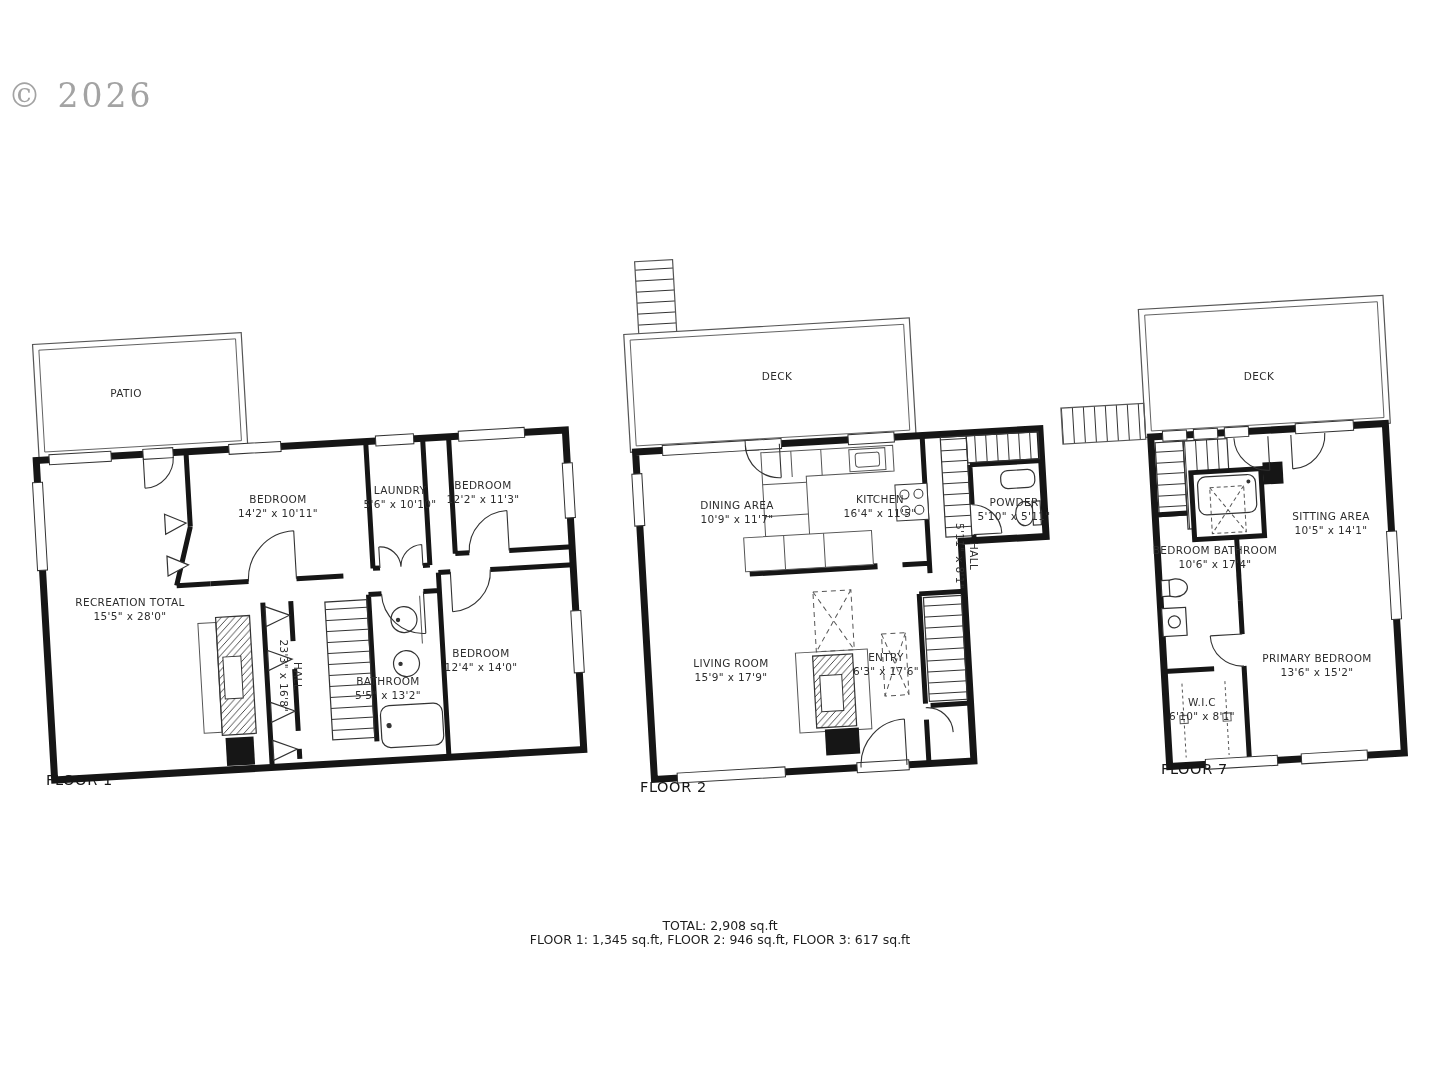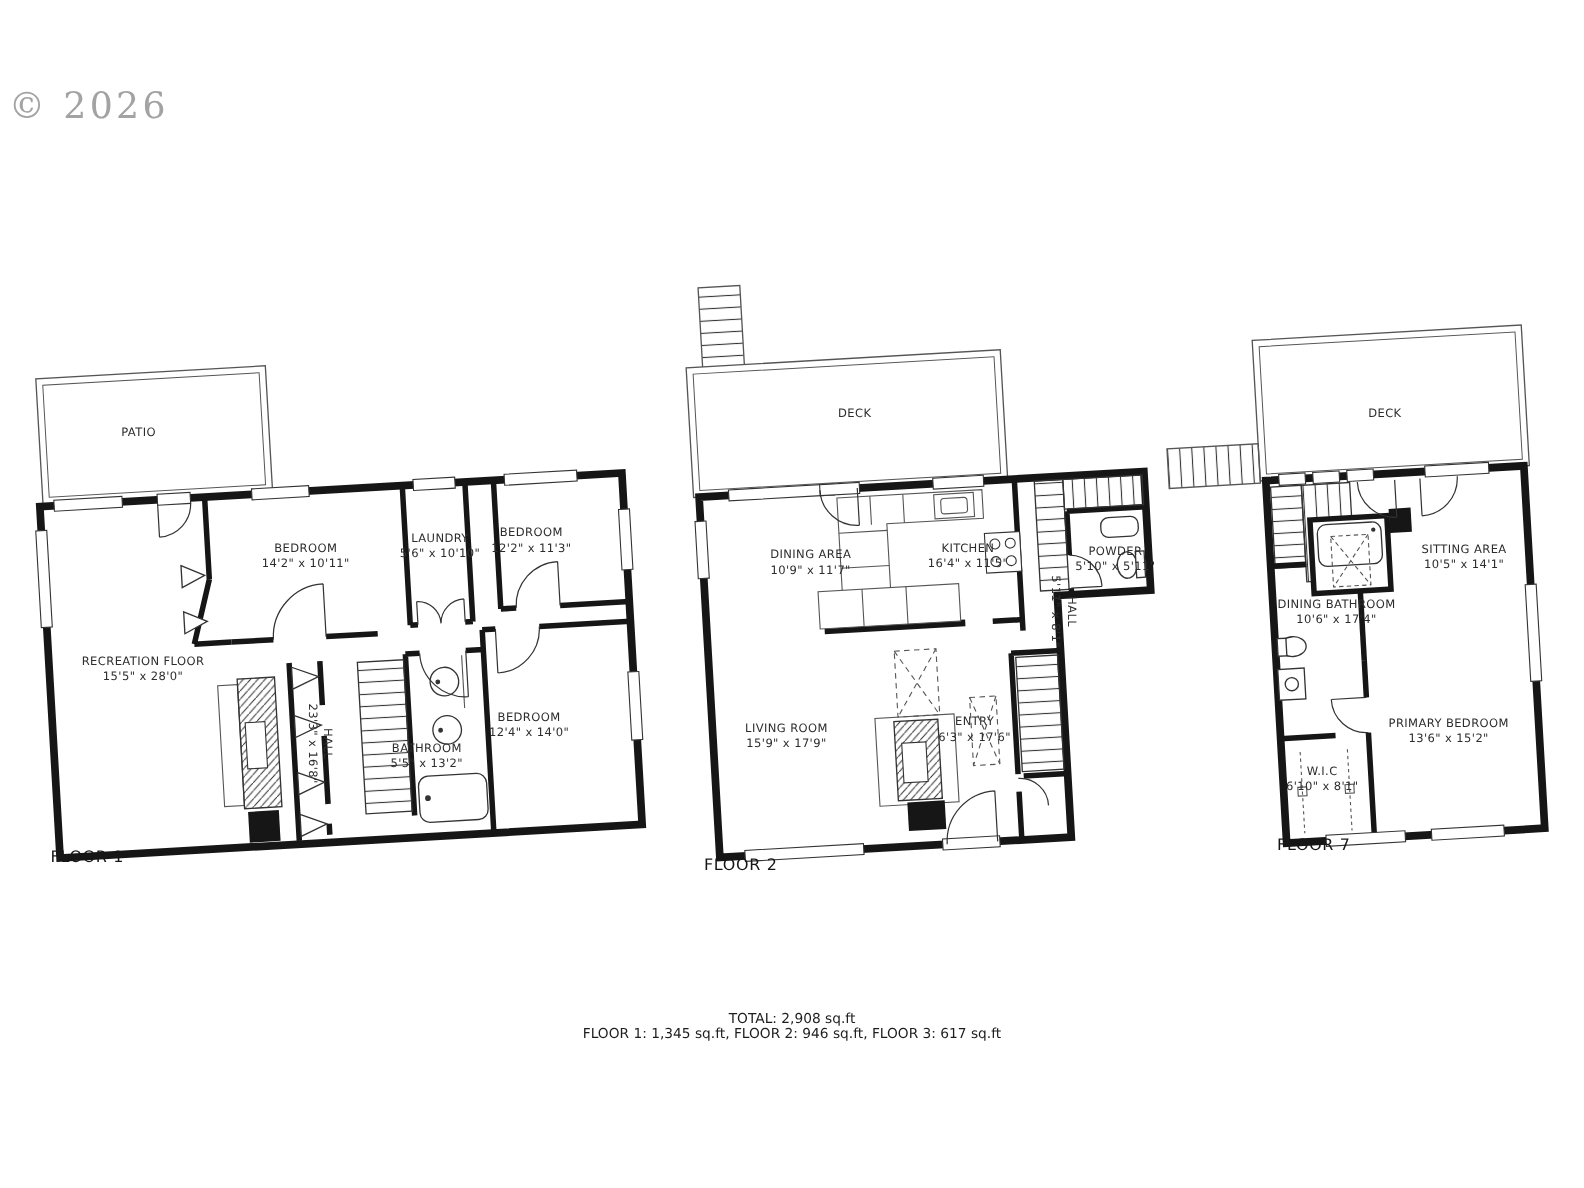--- a/index.html
+++ b/index.html
@@ -254,21 +254,21 @@
     </div>
   <div class="lbl" style="left:400px;top:497px">
     <span>LAUNDRY</span>
       <span>5'6" x 10'10"</span>
     </div>
   <div class="lbl" style="left:483px;top:492px">
     <span>BEDROOM</span>
       <span>12'2" x 11'3"</span>
     </div>
   <div class="lbl" style="left:130px;top:609px">
-    <span>RECREATION FLOOR</span>
+    <span>RECREATION TOTAL</span>
       <span>15'5" x 28'0"</span>
     </div>
   <div class="lbl vert" style="left:290px;top:676px">
     <span>HALL</span>
       <span>23'3" x 16'8"</span>
     </div>
   <div class="lbl" style="left:388px;top:688px">
     <span>BATHROOM</span>
       <span>5'5" x 13'2"</span>
     </div>
@@ -290,39 +290,39 @@
       <span>16'4" x 11'5"</span>
     </div>
   <div class="lbl" style="left:1014px;top:509px">
     <span>POWDER</span>
       <span>5'10" x 5'11"</span>
     </div>
   <div class="lbl vert" style="left:966px;top:556px">
     <span>HALL</span>
       <span>5'11" x 8'1"</span>
     </div>
-  <div class="lbl" style="left:715px;top:670px">
+  <div class="lbl" style="left:731px;top:670px">
     <span>LIVING ROOM</span>
       <span>15'9" x 17'9"</span>
     </div>
   <div class="lbl" style="left:886px;top:664px">
     <span>ENTRY</span>
       <span>6'3" x 17'6"</span>
     </div>
   <div class="floorname" style="left:640px;top:779px">FLOOR 2</div>
 
   <div class="lbl" style="left:1259px;top:377px">
     <span>DECK</span>
     </div>
-  <div class="lbl" style="left:1331px;top:507px">
+  <div class="lbl" style="left:1331px;top:523px">
     <span>SITTING AREA</span>
       <span>10'5" x 14'1"</span>
     </div>
   <div class="lbl" style="left:1215px;top:557px">
-    <span>DINING BATHROOM</span>
+    <span>BEDROOM BATHROOM</span>
       <span>10'6" x 17'4"</span>
     </div>
   <div class="lbl" style="left:1317px;top:665px">
     <span>PRIMARY BEDROOM</span>
       <span>13'6" x 15'2"</span>
     </div>
   <div class="lbl" style="left:1202px;top:709px">
     <span>W.I.C</span>
       <span>6'10" x 8'1"</span>
     </div>

